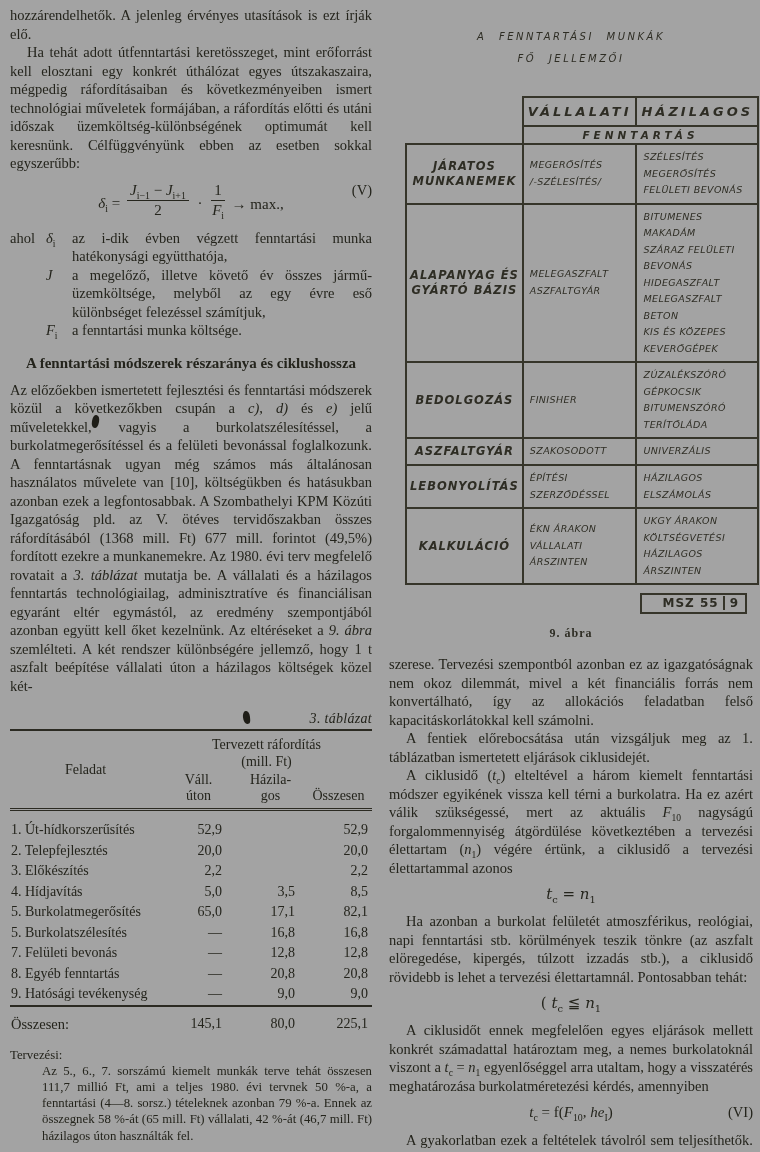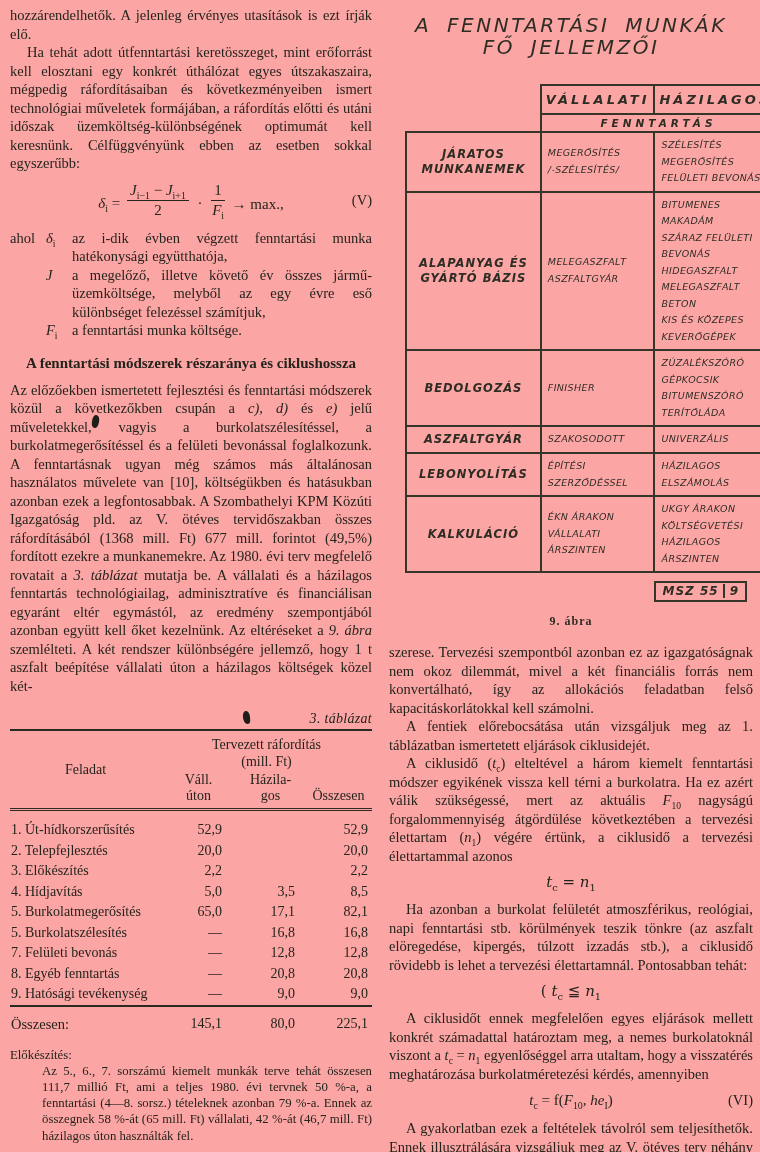--- a/index.html
+++ b/index.html
@@ -1,28 +1,28 @@
 <!DOCTYPE html>
 <html><head>
 <meta charset="utf-8">
 <style>
   html,body{margin:0;padding:0;}
   body{width:760px;height:1152px;background:#cfccb4;font-family:"Liberation Serif",serif;}
-  .page{position:relative;width:760px;height:1152px;background:#fca5a5;overflow:hidden;color:#24241c;}
+  .page{position:relative;width:760px;height:1152px;background:#a3a3a3;overflow:hidden;color:#24241c;}
   .col{position:absolute;}
   .col-left{left:10px;top:6px;width:362px;}
   .col-right{left:389px;top:0;width:364px;}
 
   
   .body-text{margin:0;font-size:14.5px;line-height:18.5px;text-align:justify;color:#24241c;}
   .indent{text-indent:17px;}
   .sec-heading{margin:14px 6px 8px 6px;font-size:15px;line-height:19px;font-weight:bold;text-align:center;}
 
   
-  .formula-row{display:flex;align-items:center;margin:9px 0 10px 0;font-size:15px;}
+  .formula-row{display:flex;align-items:flex-start;margin:9px 0 10px 0;font-size:15px;}
   .formula-row .fr-spacer{flex:1;}
   .formula-row .fr-tagwrap{flex:1;text-align:right;}
   .f-tag{font-size:14.5px;}
   .math i, .mvar{font-style:italic;}
   sub{font-size:66%;line-height:0;}
   .frac{display:inline-block;text-align:center;vertical-align:-38%;margin:0 3px;}
   .frac .top{display:block;border-bottom:1.3px solid #26261e;padding:0 3px 1px 3px;}
   .frac .bot{display:block;padding-top:1px;}
   .f-dot{margin:0 2px;}
   .formula-center{display:block;text-align:center;margin:8px 0 9px 0;font-size:15px;font-family:"DejaVu Serif",serif;}
@@ -51,32 +51,32 @@
   .t3 td.c3{width:62px;padding-right:4px;}
   .t3 tfoot td{border-top:2px solid #2b2a22;padding-top:9px;padding-bottom:2px;}
   .t3 tfoot .t3-label{font-size:14.5px;}
 
   .note{margin-top:12px;font-size:12.8px;line-height:16.2px;}
   .note-label{margin-bottom:0px;}
   .note-text{text-align:justify;margin-left:32px;}
 
   
   .figure{font-family:"DejaVu Sans",sans-serif;color:#2e2d24;}
-  .fig-title{margin-top:14px;text-align:center;font-style:italic;font-size:20px;line-height:22px;letter-spacing:2.5px;word-spacing:7px;}
+  .fig-title{margin-top:26px;text-align:center;font-style:italic;font-size:10px;line-height:22px;letter-spacing:2.5px;word-spacing:7px;}
   table.fig-table{border-collapse:collapse;margin:26px 0 0 16px;font-style:italic;}
   .fig-table td,.fig-table th{border:2px solid #36352a;}
   .fig-table .fig-stub-empty{border:none;background:transparent;}
   .fig-table .fig-colhead{width:auto;text-align:center;font-size:13px;letter-spacing:3px;padding:6px 4px;font-weight:600;}
   .fig-table .fig-span{text-align:center;font-size:10.5px;letter-spacing:4px;padding:2px;font-weight:600;}
-  .fig-table .fig-stub{width:96px;text-align:center;font-size:11.5px;font-weight:bold;letter-spacing:1px;padding:5px 12px;vertical-align:middle;line-height:15px;}
+  .fig-table .fig-stub{width:96px;text-align:center;font-size:11.5px;font-weight:bold;letter-spacing:1px;padding:5px 3px;vertical-align:middle;line-height:15px;}
   .fig-table .fig-cell{vertical-align:middle;padding:4px 6px;font-size:9.5px;letter-spacing:0.4px;line-height:16.5px;font-weight:500;}
   .fig-table .fig-cell-v{width:104px;}
   .fig-table .fig-cell-h{width:132px;}
   .fig-badge-row{text-align:right;margin:7px 6px 0 0;}
-  .fig-badge{display:inline-block;border:2px solid #36352a;font-style:italic;font-weight:bold;font-size:12px;padding:1px 6px 2px 6px;letter-spacing:1px;}
+  .fig-badge{display:inline-block;border:2px solid #36352a;font-weight:bold;font-size:12px;padding:1px 6px 2px 20px;letter-spacing:1px;}
   .fig-badge .badge-num{border-left:2px solid #36352a;padding-left:5px;margin-left:4px;}
   .fig-caption{text-align:center;font-family:"Liberation Serif",serif;font-weight:bold;font-size:12px;margin:12px 0 14px 0;letter-spacing:1px;}
 
   
   .blot{position:absolute;background:#1e1d17;border-radius:45%;}
   .blot1{left:92px;top:415px;width:7px;height:13px;transform:rotate(10deg);}
   .blot2{left:243px;top:711px;width:7px;height:13px;transform:rotate(-6deg);border-radius:50% 50% 40% 60%;}
 </style>
 </head>
 <body>
@@ -205,21 +205,21 @@
         <tr>
           <td class="t3-label">Összesen:</td>
           <td class="t3-num c1">145,1</td>
           <td class="t3-num c2">80,0</td>
           <td class="t3-num c3">225,1</td>
         </tr>
       </tfoot>
     </table>
 
     <div class="note">
-      <div class="note-label">Előkészítés:</div>
+      <div class="note-label">Tervezési:</div>
       <div class="note-text">Az 5., 6., 7. sorszámú kiemelt munkák terve tehát összesen 111,7 millió Ft, ami a teljes 1980. évi tervnek 50 %-a, a fenntartási (4—8. sorsz.) tételeknek azonban 79 %-a. Ennek az összegnek 58 %-át (65 mill. Ft) vállalati, 42 %-át (46,7 mill. Ft) házilagos úton használták fel.</div>
     </div>
   </div>
 
   <div class="col col-right">
     <div class="figure">
       <div class="fig-title">
         <div>A FENNTARTÁSI MUNKÁK</div>
         <div>FŐ JELLEMZŐI</div>
       </div>

